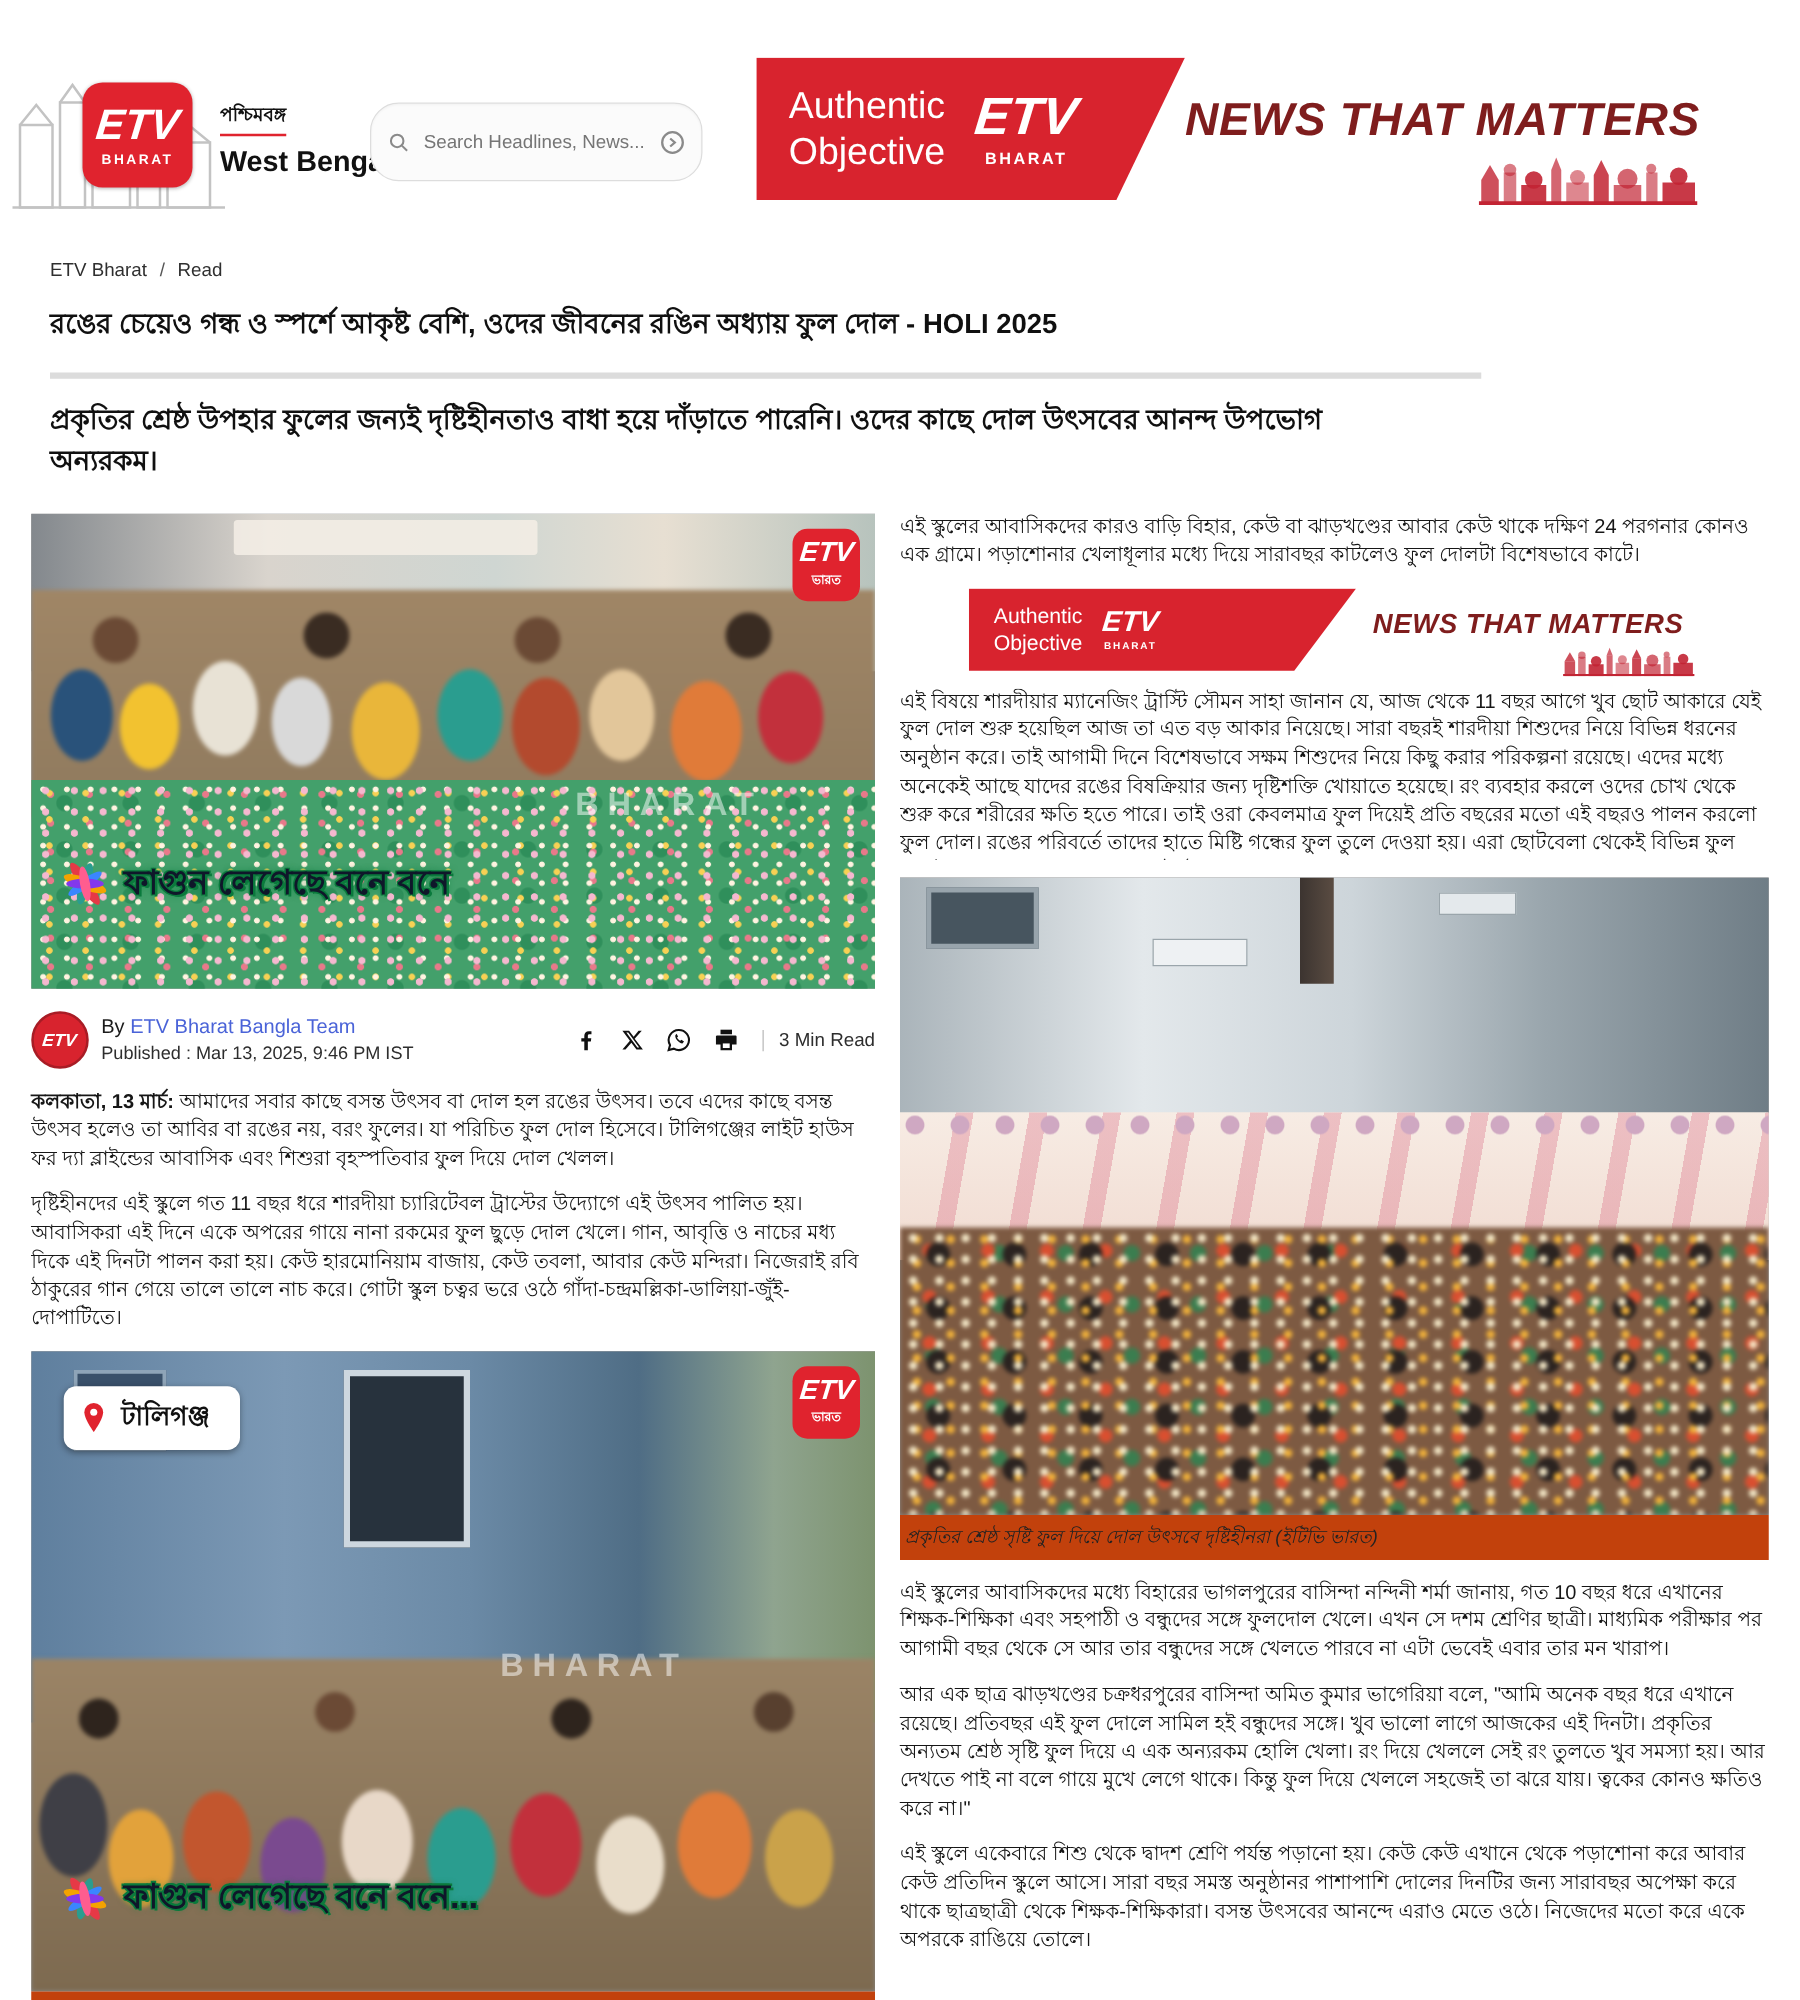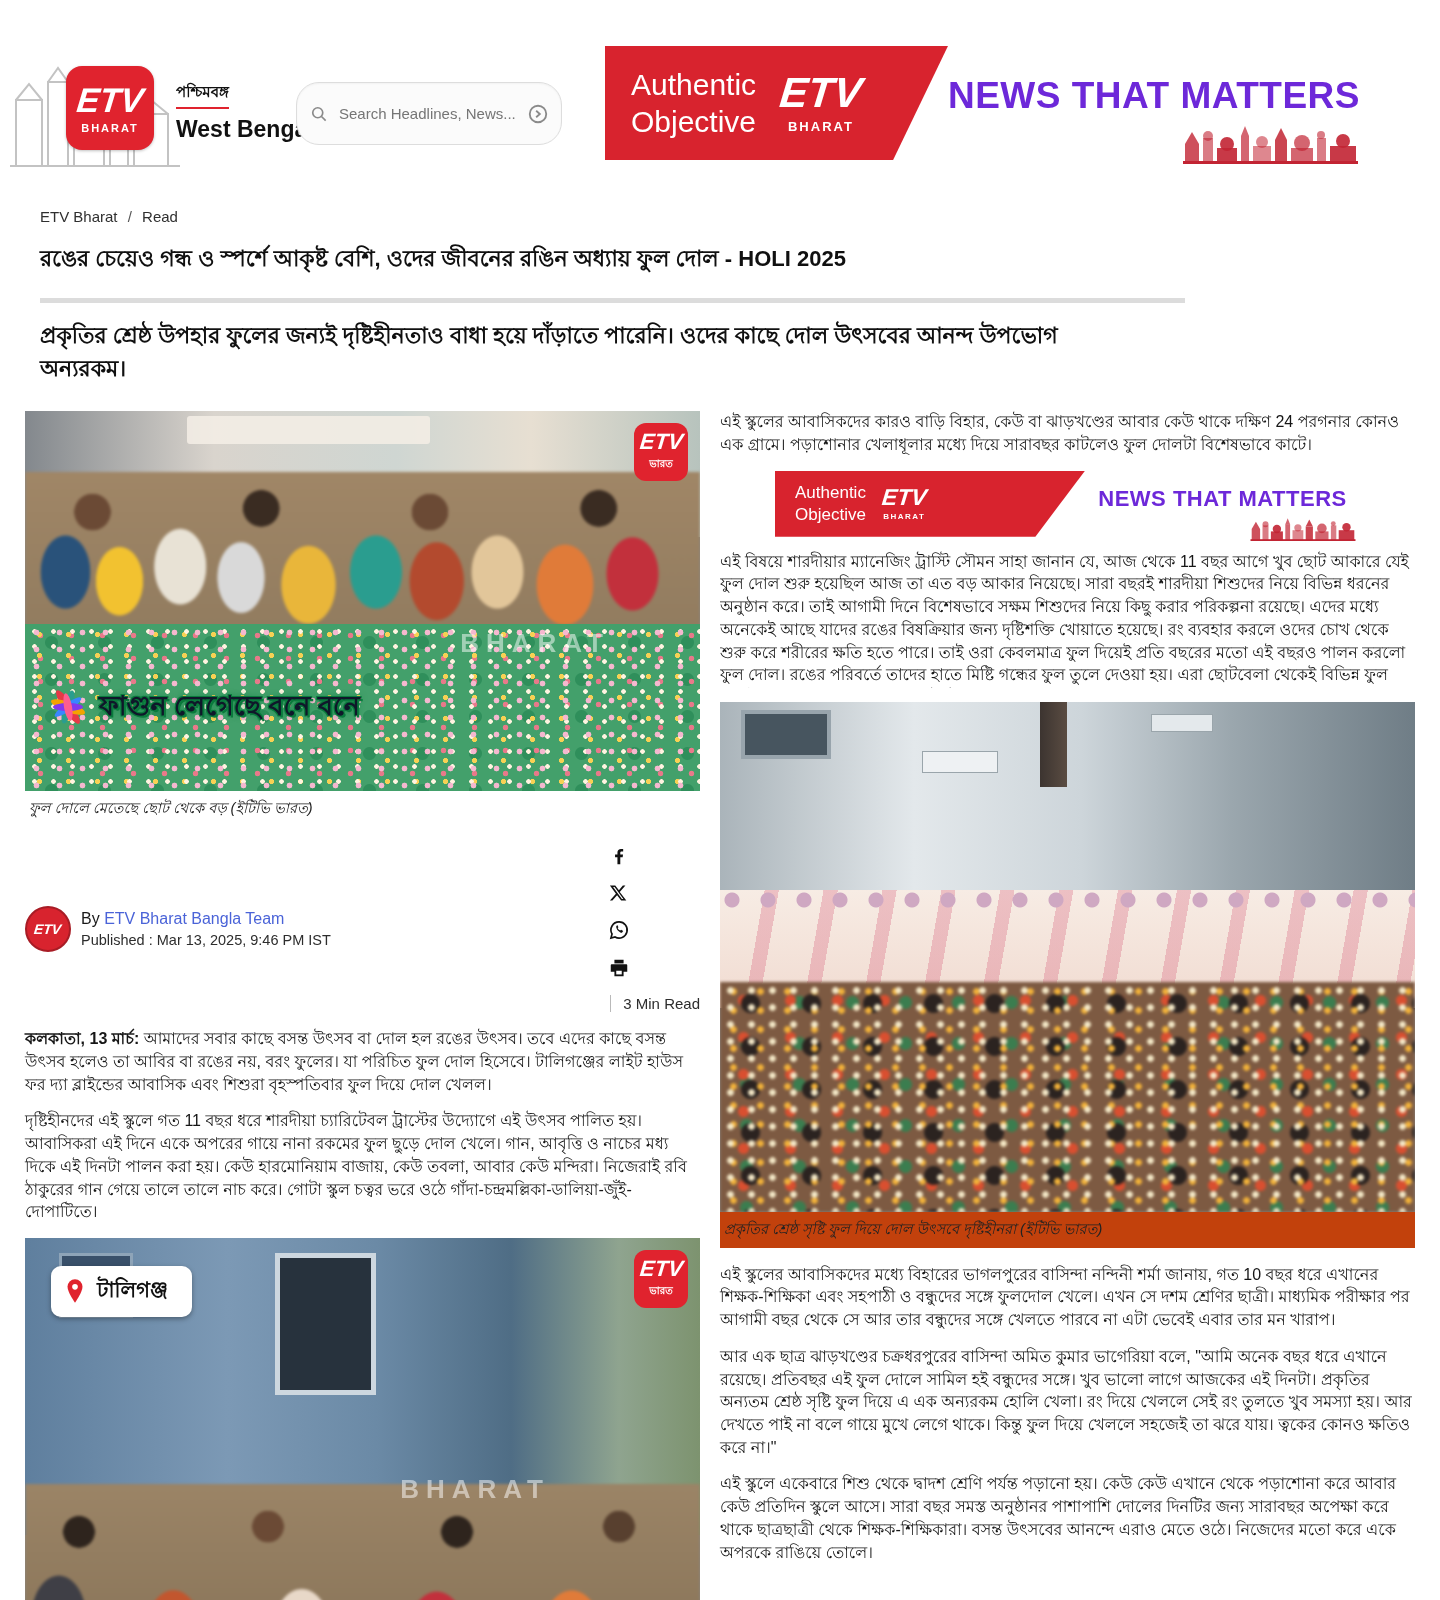--- a/index.html
+++ b/index.html
@@ -40,21 +40,21 @@
     clip-path:polygon(0 0,100% 0,84% 100%,0 100%);
     display:flex; align-items:center;
   }
   .banner-lg .banner-red { width:410px; gap:24px; padding:8px 70px 8px 26px; }
   .ad-words { font-weight:400; line-height:1.25; }
   .banner-lg .ad-words { font-size:30px; }
   .ad-logo { display:flex; flex-direction:column; align-items:center; }
   .banner-lg .ad-logo .logo-script { font-size:42px; }
   .banner-lg .ad-logo .logo-sub { font-size:13px; }
   .banner-right { flex:1; position:relative; display:flex; align-items:center; justify-content:center; }
-  .tagline { font-weight:800; color:#6d28d9; letter-spacing:.5px; white-space:nowrap; }
+  .tagline { font-weight:800; color:#7f1d1d; letter-spacing:.5px; white-space:nowrap;font-style:italic; }
   .banner-lg .tagline { font-size:37px; margin-top:-14px; }
   .banner-skyline { position:absolute; right:2px; bottom:-4px; color:#c22433; }
   .banner-lg .banner-skyline { width:175px; height:50px; }
   .banner-sm { width:585px; height:66px; margin:12px 0 14px 55px; }
   .banner-sm .banner-red { width:310px; gap:16px; padding:5px 48px 5px 20px; }
   .banner-sm .ad-words { font-size:17px; }
   .banner-sm .ad-logo .logo-script { font-size:23px; }
   .banner-sm .ad-logo .logo-sub { font-size:8px; letter-spacing:1.5px; margin-top:3px; }
   .banner-sm .tagline { font-size:22px; margin-top:-10px; }
   .banner-sm .banner-skyline { width:110px; height:30px; }
@@ -179,21 +179,21 @@
 
   
   .byline { display:flex; align-items:center; margin:18px 0 16px; }
   .avatar { width:46px; height:46px; border-radius:50%; background:#d8232e; border:2px solid #a81c25;
     color:#fff; display:flex; flex-direction:column; align-items:center; justify-content:center; flex:0 0 auto; }
   .avatar .g { font-size:14px; font-weight:700; font-style:italic; transform:skewX(-6deg); }
   .byline-info { margin-left:10px; flex:1; }
   .byline-author { font-size:16px; color:#1a1a1a; }
   .byline-author .author-link { color:#4a63d8; cursor:pointer; }
   .byline-pub { font-size:14.5px; color:#2d2d2d; margin-top:4px; }
-  .social { display:flex; gap:16px; color:#111;flex-direction:column; }
+  .social { display:flex; align-items:center; gap:16px; color:#111; }
   .social .sicon { display:flex; cursor:pointer; }
   .read-time { font-size:15px; color:#2d2d2d; border-left:1px solid #b9b9b9; padding-left:12px; margin-left:2px; white-space:nowrap; }
 </style>
 </head>
 <body>
 
 <header class="site-header">
   <svg class="sketch" viewBox="0 0 175 118" fill="none" stroke="currentColor" stroke-width="2">
     <rect x="8" y="48" width="26" height="66"></rect>
       <path d="M8 48l13-16 13 16"></path>
@@ -301,21 +301,20 @@
               <ellipse cx="27" cy="32" rx="5" ry="18" fill="#f4a300" transform="rotate(-70 27 32)"></ellipse>
               <ellipse cx="27" cy="32" rx="5" ry="17" fill="#2a9d8f" transform="rotate(15 27 32)"></ellipse>
               <ellipse cx="27" cy="32" rx="4" ry="16" fill="#3a86ff" transform="rotate(55 27 32)"></ellipse>
               <ellipse cx="27" cy="32" rx="4" ry="15" fill="#8338ec" transform="rotate(90 27 32)"></ellipse>
               <ellipse cx="27" cy="32" rx="4" ry="14" fill="#ff5d8f" transform="rotate(-10 27 32)"></ellipse>
             </g>
           </svg>
           <span>ফাগুন লেগেছে বনে বনে</span>
         </div>
       </div>
-      <figcaption>ফুল দোলে মেতেছে ছোট থেকে বড় (ইটিভি ভারত)</figcaption>
     </figure>
 
     <div class="byline">
       <div class="avatar">
         <div class="g">ETV</div>
       </div>
       <div class="byline-info">
         <div class="byline-author">
           <span>By</span>
           <span class="author-link">ETV Bharat Bangla Team</span>

